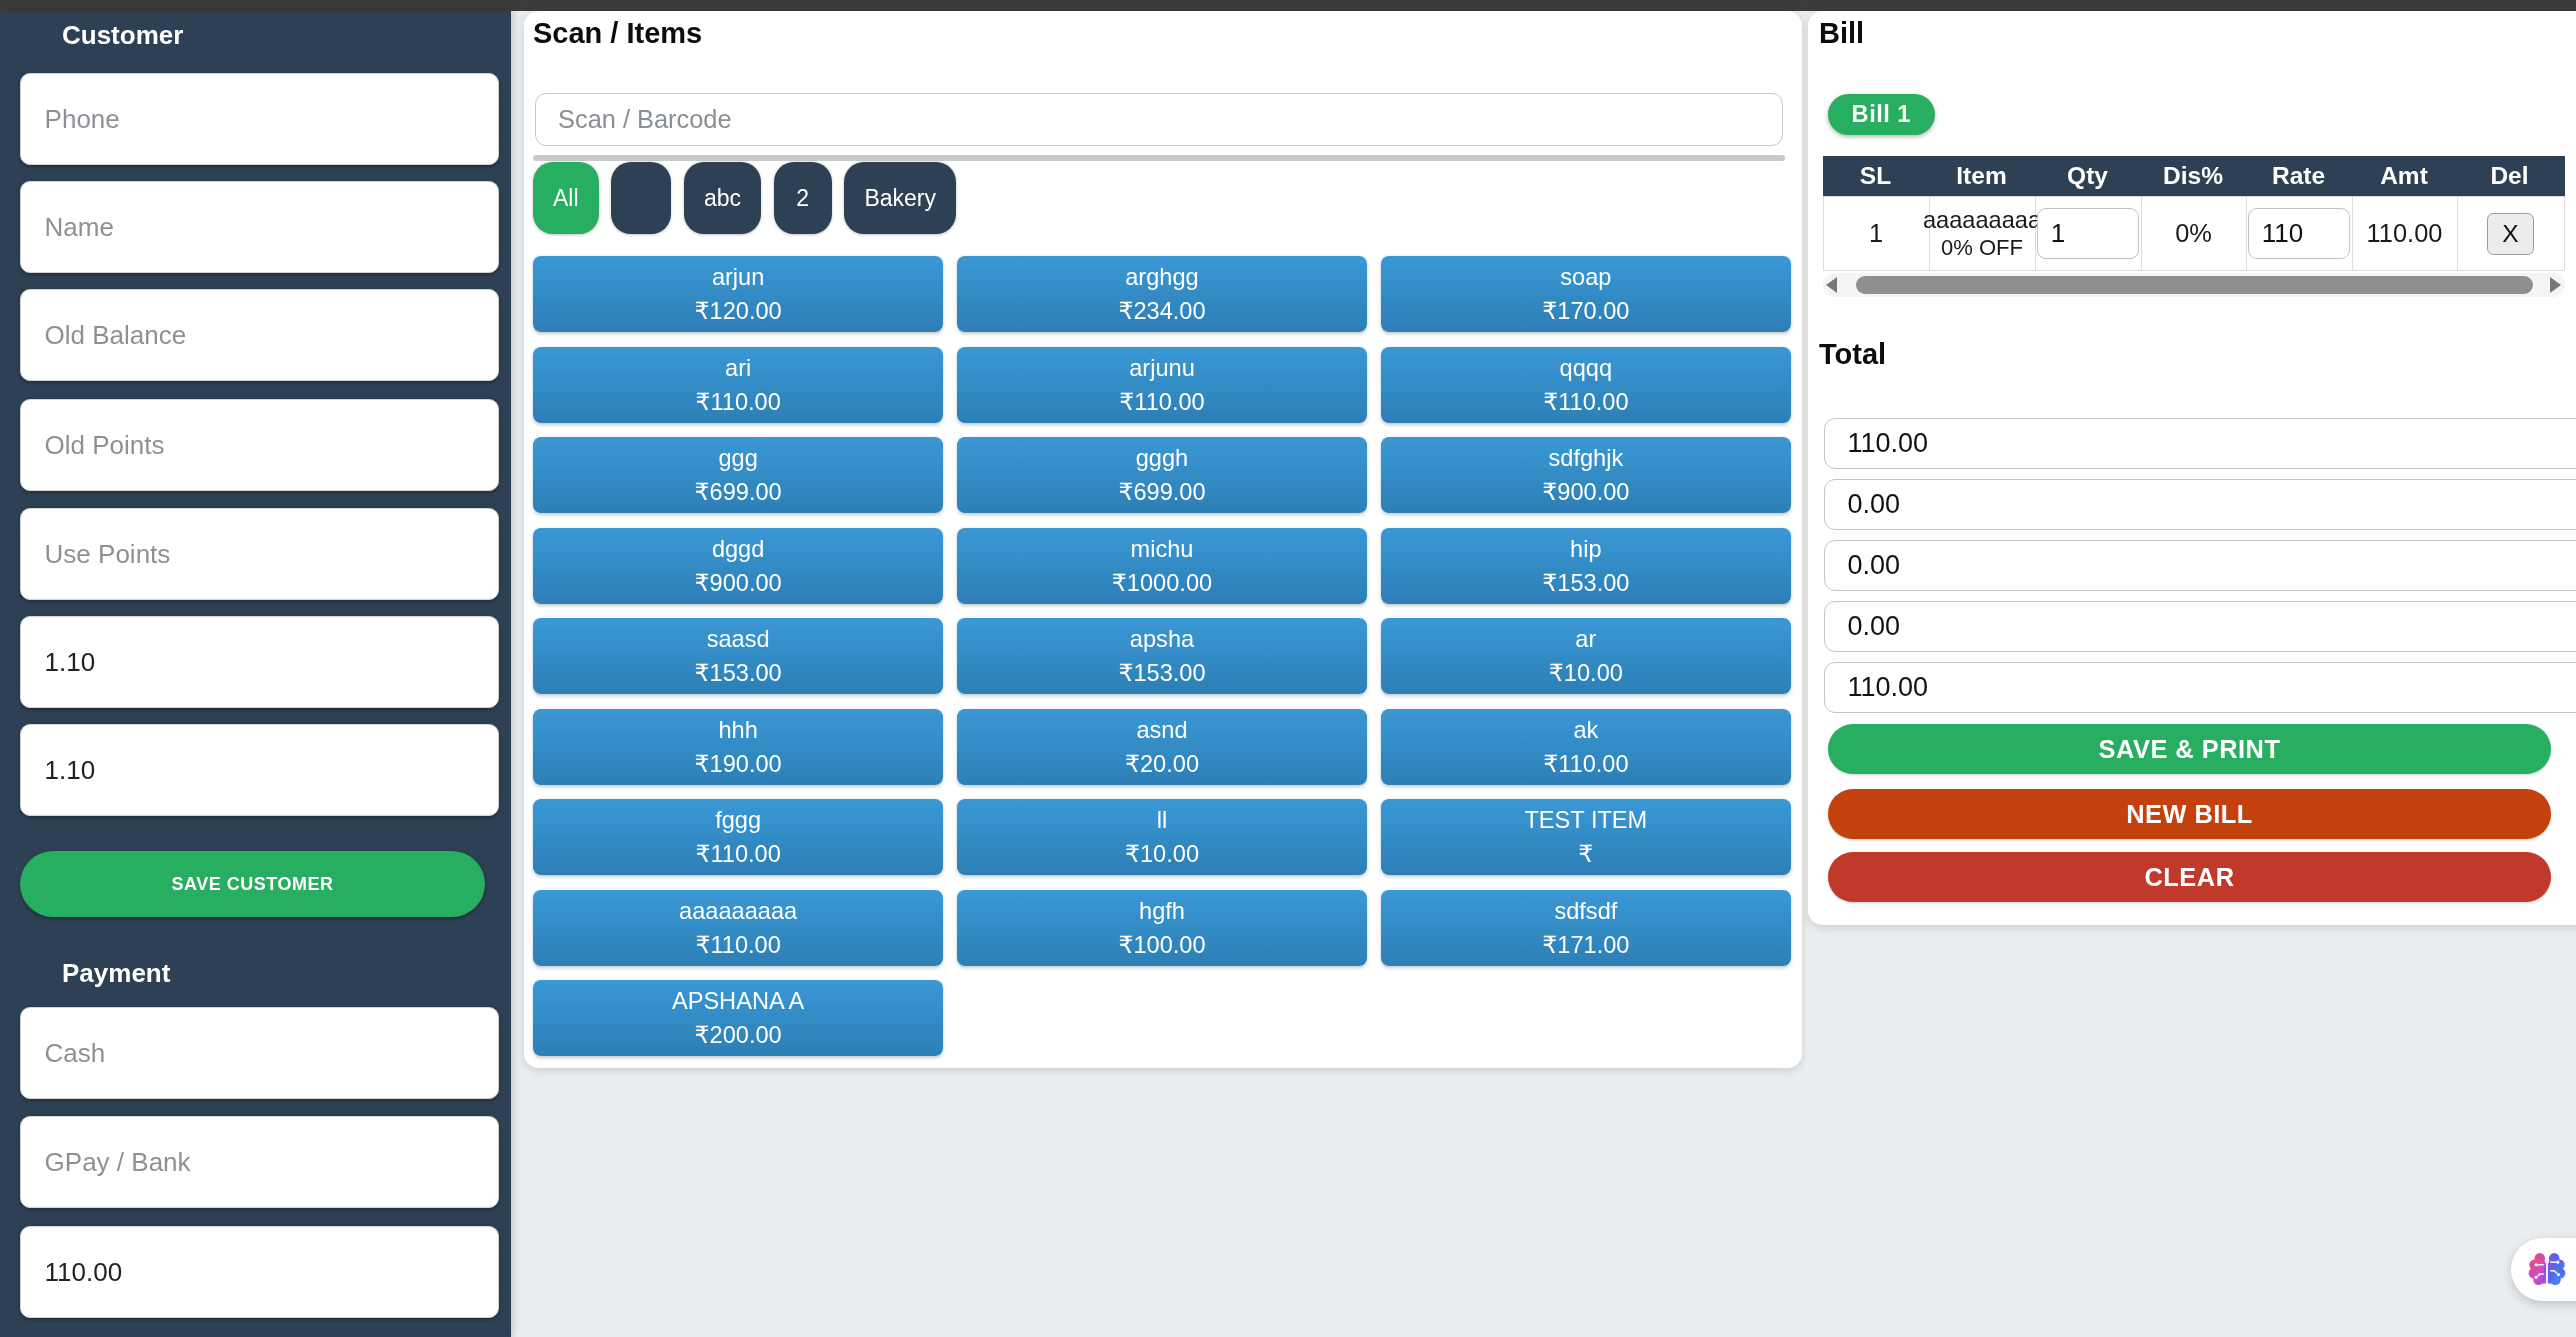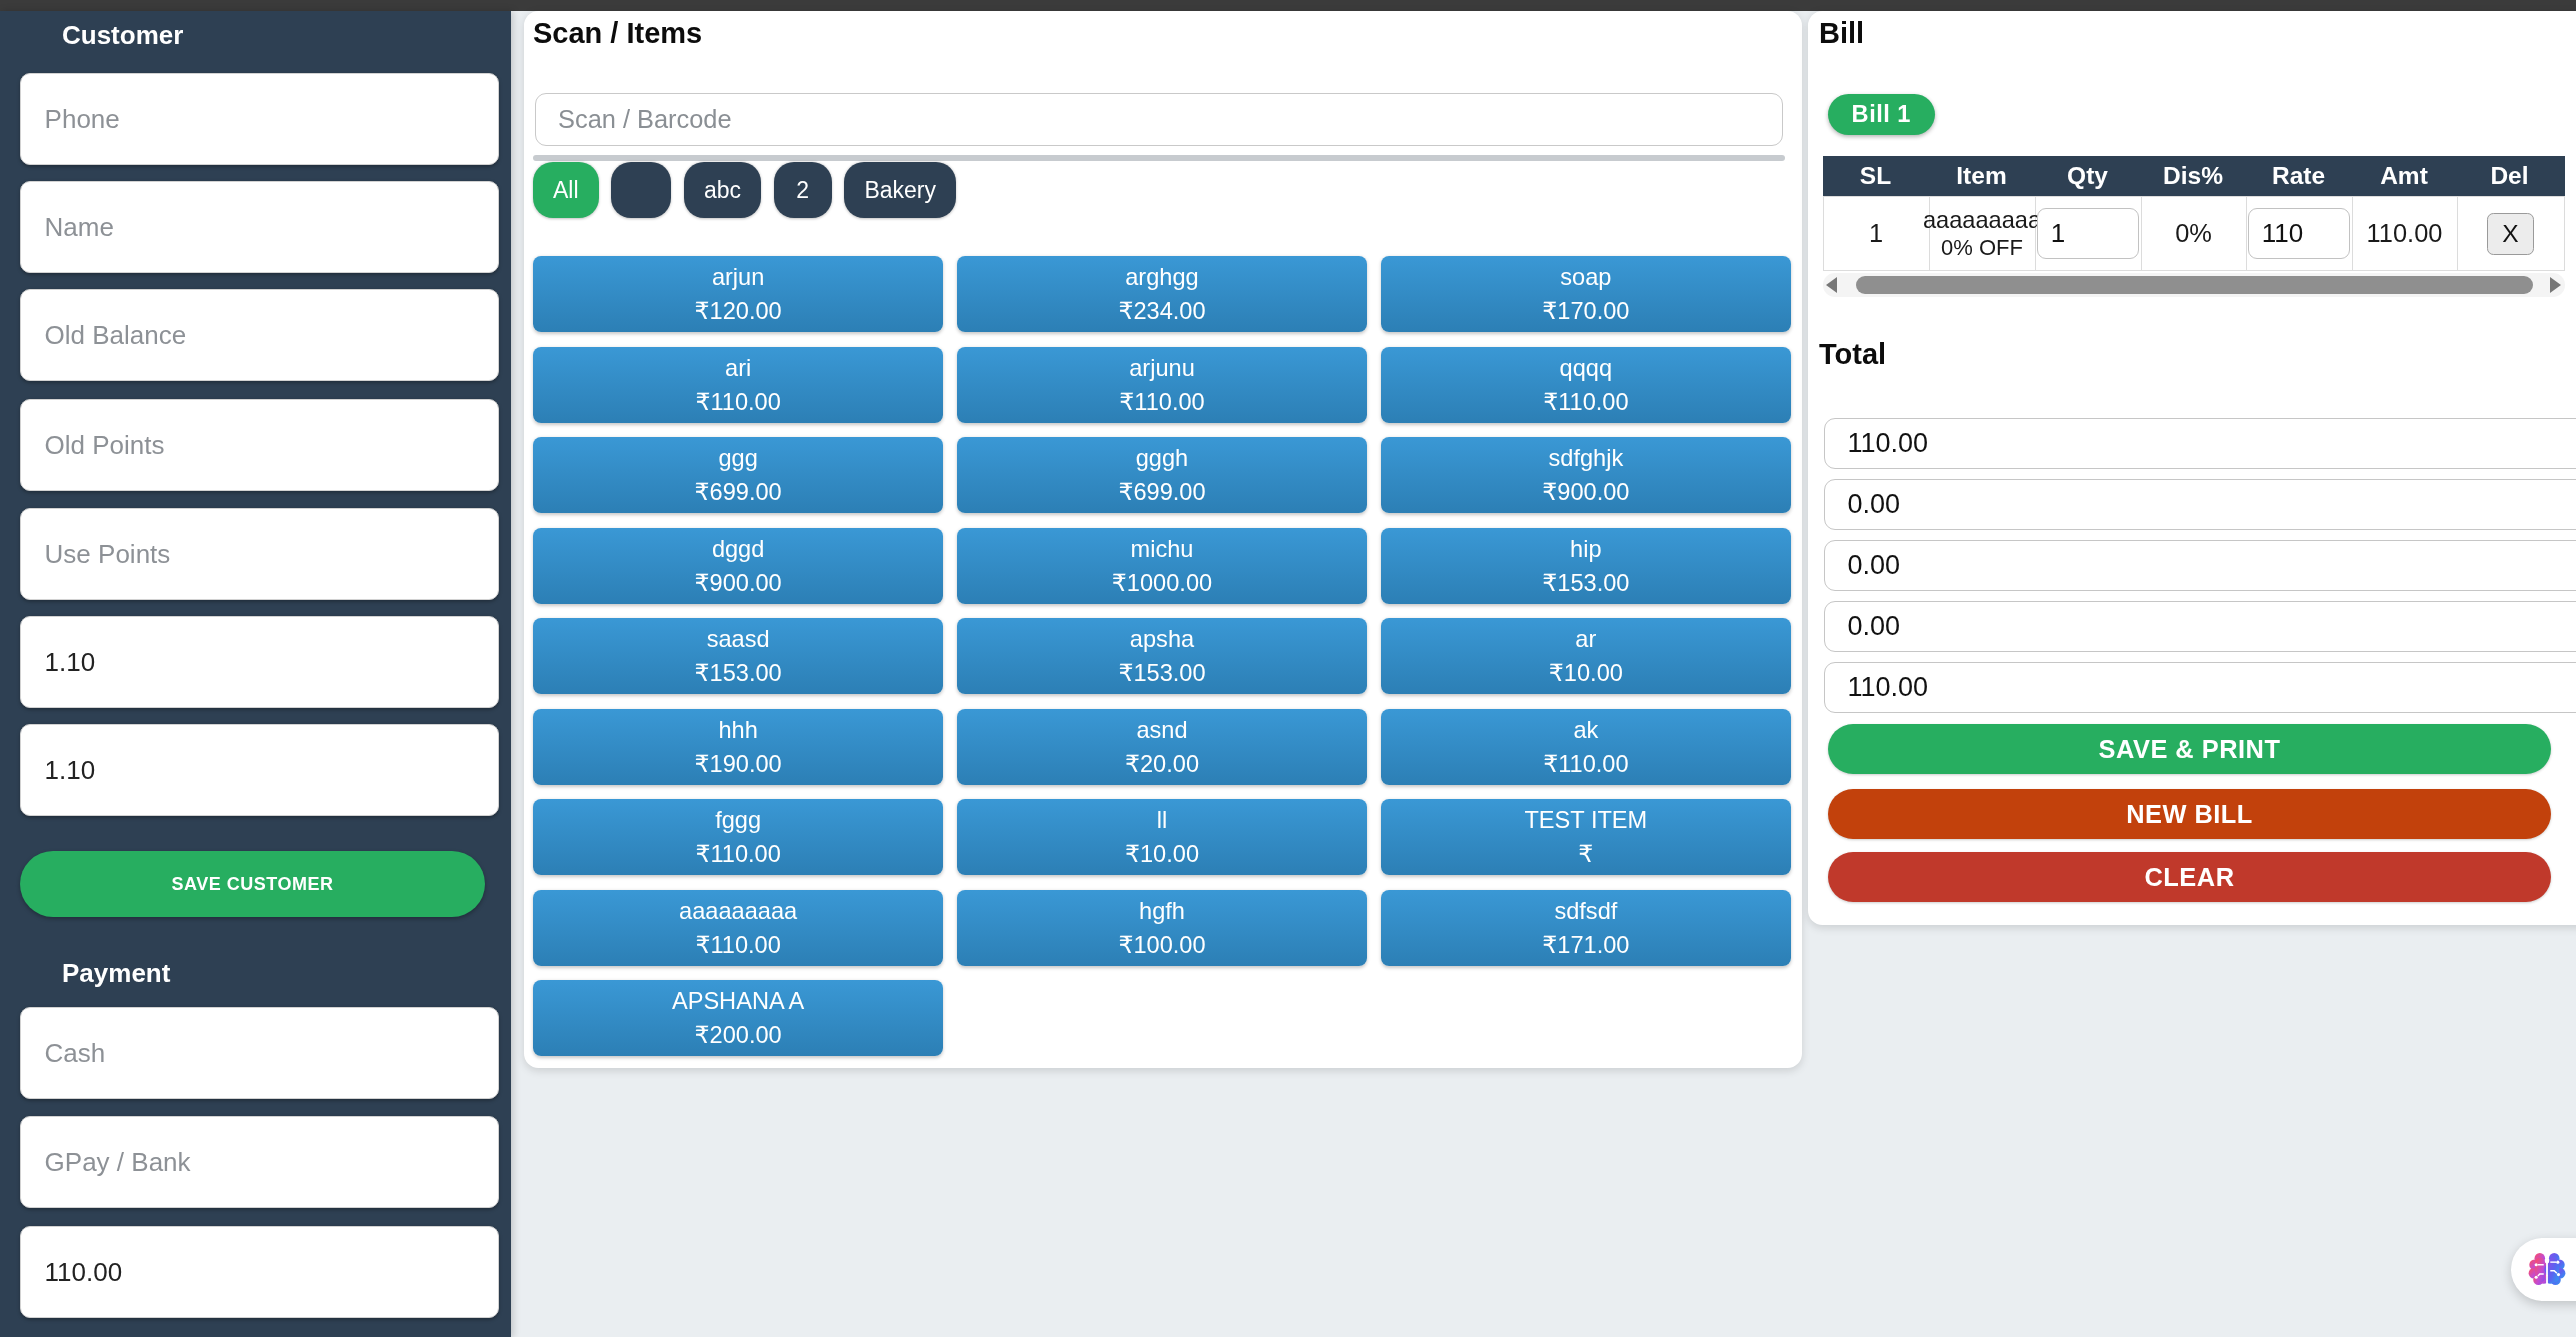--- a/index.html
+++ b/index.html
@@ -38,21 +38,21 @@
   
   .scan-input{
     position:absolute;left:11px;top:82px;width:1248px;height:53px;box-sizing:border-box;
     border:1.8px solid #c9c9c9;border-radius:11px;padding:0 22px;font-size:25.4px;color:#222;
     outline:none;font-family:"Liberation Sans","DejaVu Sans",sans-serif;
   }
   .scan-input::placeholder{color:#8a8f94;}
   .cat-scrollbar{position:absolute;left:9px;top:144px;width:1252px;height:6.4px;background:#c7cbcf;border-radius:3.6px;}
   .cat-row{position:absolute;left:9px;top:151px;display:flex;gap:12.7px;align-items:center;}
   .cat-pill{
-    height:40px;border-radius:20px;padding:8px 20px;min-width:18px;
+    height:40px;border-radius:20px;padding:16px 20px;min-width:18px;
     display:flex;align-items:center;justify-content:center;
     background:#2e4053;color:#fff;font-size:23px;cursor:pointer;
     box-shadow:0 0.9px 2.7px rgba(0,0,0,.25);
   }
   .cat-pill.active{background:#27ae60;}
   .items-grid{
     position:absolute;left:9px;top:245px;width:1258px;
     display:grid;grid-template-columns:repeat(3,1fr);column-gap:13.6px;row-gap:14.5px;
   }
   .item-btn{

